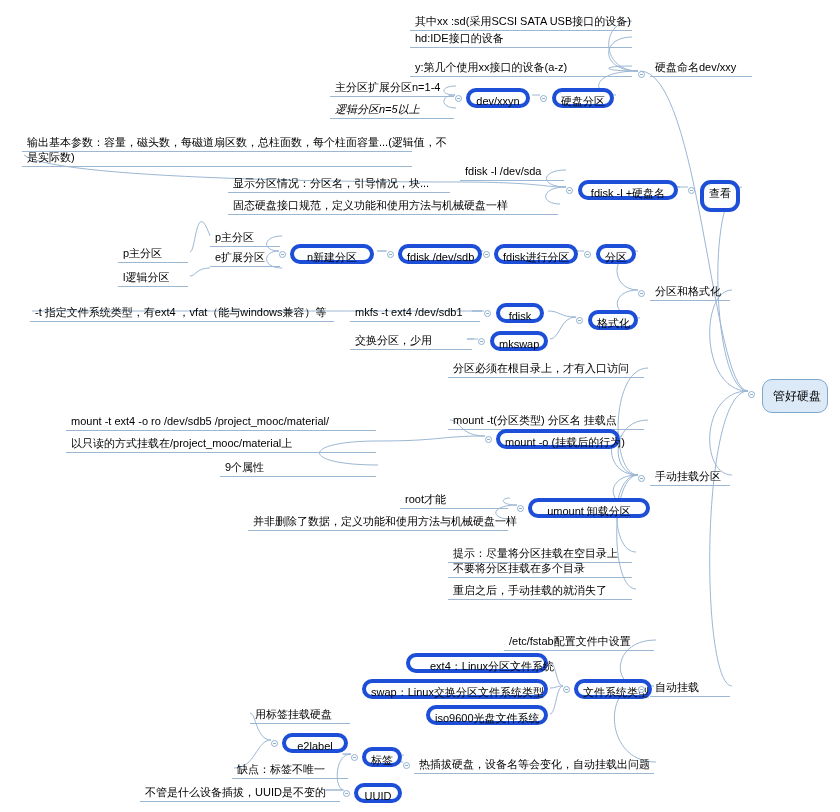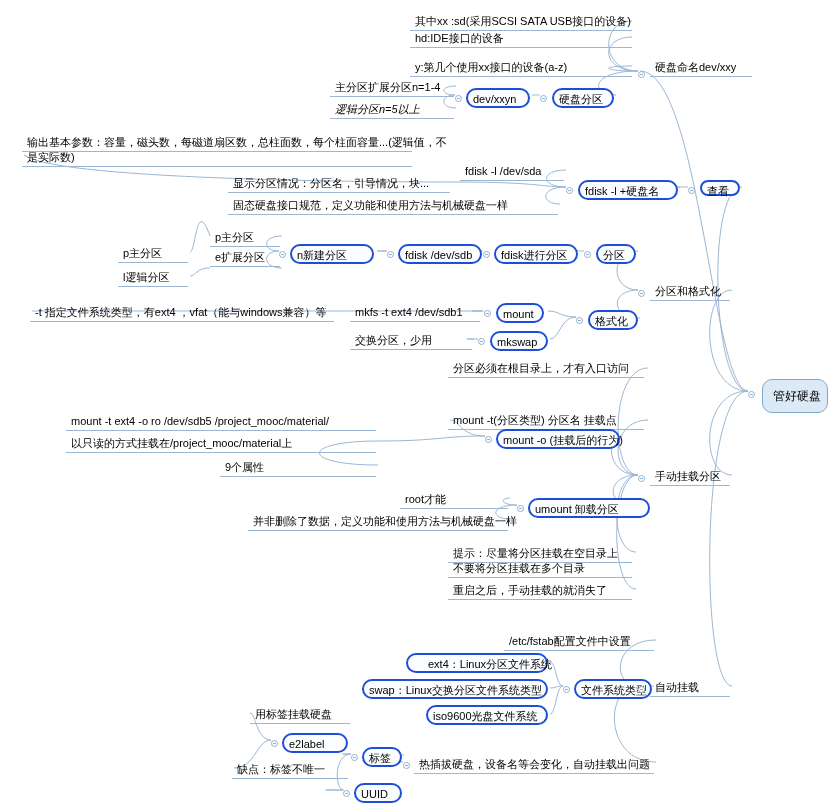--- a/index.html
+++ b/index.html
@@ -34,24 +34,24 @@
     white-space: pre;
     padding: 2px 5px;
   }
   
   .leaf {
     border-bottom: 1px solid #9bb7d4;
     background: transparent;
   }
   
   .boxed {
-    border: 2px solid #1d4ed8;
+    border: 4px solid #1d4ed8;
     border-radius: 11px;
     background: #fbfdff;
-    text-align: left;
+    text-align: center;
   }
   .root {
     border: 1px solid #7fa8cc;
     border-radius: 6px;
     background: #dce9f6;
     font-size: 12px;
     text-align: center;
     padding: 7px 10px;
   }
   .bullet {
@@ -136,38 +136,38 @@
     </svg>
 <div class="node root" style="left: 762px; top: 379px; width: 66px; height: auto; line-height: 18px; border-radius: 10px;">管好硬盘</div>
     <div class="node leaf" style="left: 650px; top: 58px; width: 102px;">硬盘命名dev/xxy</div>
     <div class="node leaf" style="left: 410px; top: 12px; width: 222px;">其中xx :sd(采用SCSI SATA USB接口的设备)</div>
     <div class="node leaf" style="left: 410px; top: 29px; width: 222px;">hd:IDE接口的设备</div>
     <div class="node leaf" style="left: 410px; top: 58px; width: 222px;">y:第几个使用xx接口的设备(a-z)</div>
     <div class="node boxed" style="left: 552px; top: 88px; width: 62px; height: 20px; line-height: 14px;">硬盘分区</div>
     <div class="node boxed" style="left: 466px; top: 88px; width: 64px; height: 20px; line-height: 14px;">dev/xxyn</div>
     <div class="node leaf" style="left: 330px; top: 78px; width: 124px;">主分区扩展分区n=1-4</div>
     <div class="node leaf" style="left: 330px; top: 100px; width: 124px; font-style: italic;">逻辑分区n=5以上</div>
-    <div class="node boxed" style="left: 700px; top: 180px; width: 40px; height: 16px; line-height: 14px;">查看</div>
+    <div class="node boxed" style="left: 700px; top: 180px; width: 40px; height: 32px; line-height: 14px;">查看</div>
     <div class="node boxed" style="left: 578px; top: 180px; width: 100px; height: 20px; line-height: 14px;">fdisk -l +硬盘名</div>
     <div class="node leaf" style="left: 460px; top: 162px; width: 104px;">fdisk -l /dev/sda</div>
     <div class="node leaf" style="left: 22px; top: 133px; width: 390px;">输出基本参数：容量，磁头数，每磁道扇区数，总柱面数，每个柱面容量...(逻辑值，不</div>
     <div class="node leaf" style="left: 22px; top: 148px; width: 390px;">是实际数)</div>
     <div class="node leaf" style="left: 228px; top: 174px; width: 222px;">显示分区情况：分区名，引导情况，块...</div>
     <div class="node leaf" style="left: 228px; top: 196px; width: 330px;">固态硬盘接口规范，定义功能和使用方法与机械硬盘一样</div>
     <div class="node leaf" style="left: 650px; top: 282px; width: 80px;">分区和格式化</div>
     <div class="node boxed" style="left: 596px; top: 244px; width: 40px; height: 20px; line-height: 14px;">分区</div>
     <div class="node boxed" style="left: 494px; top: 244px; width: 84px; height: 20px; line-height: 14px;">fdisk进行分区</div>
     <div class="node boxed" style="left: 398px; top: 244px; width: 84px; height: 20px; line-height: 14px;">fdisk /dev/sdb</div>
     <div class="node boxed" style="left: 290px; top: 244px; width: 84px; height: 20px; line-height: 14px;">n新建分区</div>
     <div class="node leaf" style="left: 210px; top: 228px; width: 70px;">p主分区</div>
     <div class="node leaf" style="left: 210px; top: 248px; width: 70px;">e扩展分区</div>
     <div class="node leaf" style="left: 118px; top: 244px; width: 70px;">p主分区</div>
     <div class="node leaf" style="left: 118px; top: 268px; width: 70px;">l逻辑分区</div>
     <div class="node boxed" style="left: 588px; top: 310px; width: 50px; height: 20px; line-height: 14px;">格式化</div>
-    <div class="node boxed" style="left: 496px; top: 303px; width: 48px; height: 20px; line-height: 14px;">mount</div>
+    <div class="node boxed" style="left: 496px; top: 303px; width: 48px; height: 20px; line-height: 14px;">fdisk</div>
     <div class="node leaf" style="left: 350px; top: 303px; width: 130px;">mkfs -t ext4 /dev/sdb1</div>
     <div class="node leaf" style="left: 30px; top: 303px; width: 304px;">-t 指定文件系统类型，有ext4 ，vfat（能与windows兼容）等</div>
     <div class="node boxed" style="left: 490px; top: 331px; width: 58px; height: 20px; line-height: 14px;">mkswap</div>
     <div class="node leaf" style="left: 350px; top: 331px; width: 122px;">交换分区，少用</div>
     <div class="node leaf" style="left: 650px; top: 467px; width: 80px;">手动挂载分区</div>
     <div class="node leaf" style="left: 448px; top: 359px; width: 196px;">分区必须在根目录上，才有入口访问</div>
     <div class="node leaf" style="left: 448px; top: 411px; width: 196px;">mount -t(分区类型) 分区名 挂载点</div>
     <div class="node boxed" style="left: 496px; top: 429px; width: 124px; height: 20px; line-height: 14px;">mount -o (挂载后的行为)</div>
     <div class="node leaf" style="left: 66px; top: 412px; width: 310px;">mount -t ext4 -o ro /dev/sdb5 /project_mooc/material/</div>
     <div class="node leaf" style="left: 66px; top: 434px; width: 310px;">以只读的方式挂载在/project_mooc/material上</div>
@@ -183,20 +183,21 @@
     <div class="node boxed" style="left: 574px; top: 679px; width: 78px; height: 20px; line-height: 14px;">文件系统类型</div>
     <div class="node boxed" style="left: 406px; top: 653px; width: 142px; height: 20px; line-height: 14px; padding-left: 20px;">ext4：Linux分区文件系统</div>
     <div class="node boxed" style="left: 362px; top: 679px; width: 186px; height: 20px; line-height: 14px;">swap：Linux交换分区文件系统类型</div>
     <div class="node boxed" style="left: 426px; top: 705px; width: 122px; height: 20px; line-height: 14px;">iso9600光盘文件系统</div>
     <div class="node leaf" style="left: 414px; top: 755px; width: 240px;">热插拔硬盘，设备名等会变化，自动挂载出问题</div>
     <div class="node boxed" style="left: 362px; top: 747px; width: 40px; height: 20px; line-height: 14px;">标签</div>
     <div class="node leaf" style="left: 250px; top: 705px; width: 100px;">用标签挂载硬盘</div>
     <div class="node boxed" style="left: 282px; top: 733px; width: 66px; height: 20px; line-height: 14px;">e2label</div>
     <div class="node leaf" style="left: 232px; top: 760px; width: 116px;">缺点：标签不唯一</div>
     <div class="node boxed" style="left: 354px; top: 783px; width: 48px; height: 20px; line-height: 14px;">UUID</div>
+    <div class="node leaf" style="left: 140px; top: 783px; width: 200px;">不管是什么设备插拔，UUID是不变的</div>
     <div class="bullet" style="left: 748px; top: 391px;"></div>
     <div class="bullet" style="left: 638px; top: 71px;"></div>
     <div class="bullet" style="left: 540px; top: 95px;"></div>
     <div class="bullet" style="left: 455px; top: 95px;"></div>
     <div class="bullet" style="left: 688px; top: 187px;"></div>
     <div class="bullet" style="left: 566px; top: 187px;"></div>
     <div class="bullet" style="left: 638px; top: 290px;"></div>
     <div class="bullet" style="left: 584px; top: 251px;"></div>
     <div class="bullet" style="left: 483px; top: 251px;"></div>
     <div class="bullet" style="left: 387px; top: 251px;"></div>

